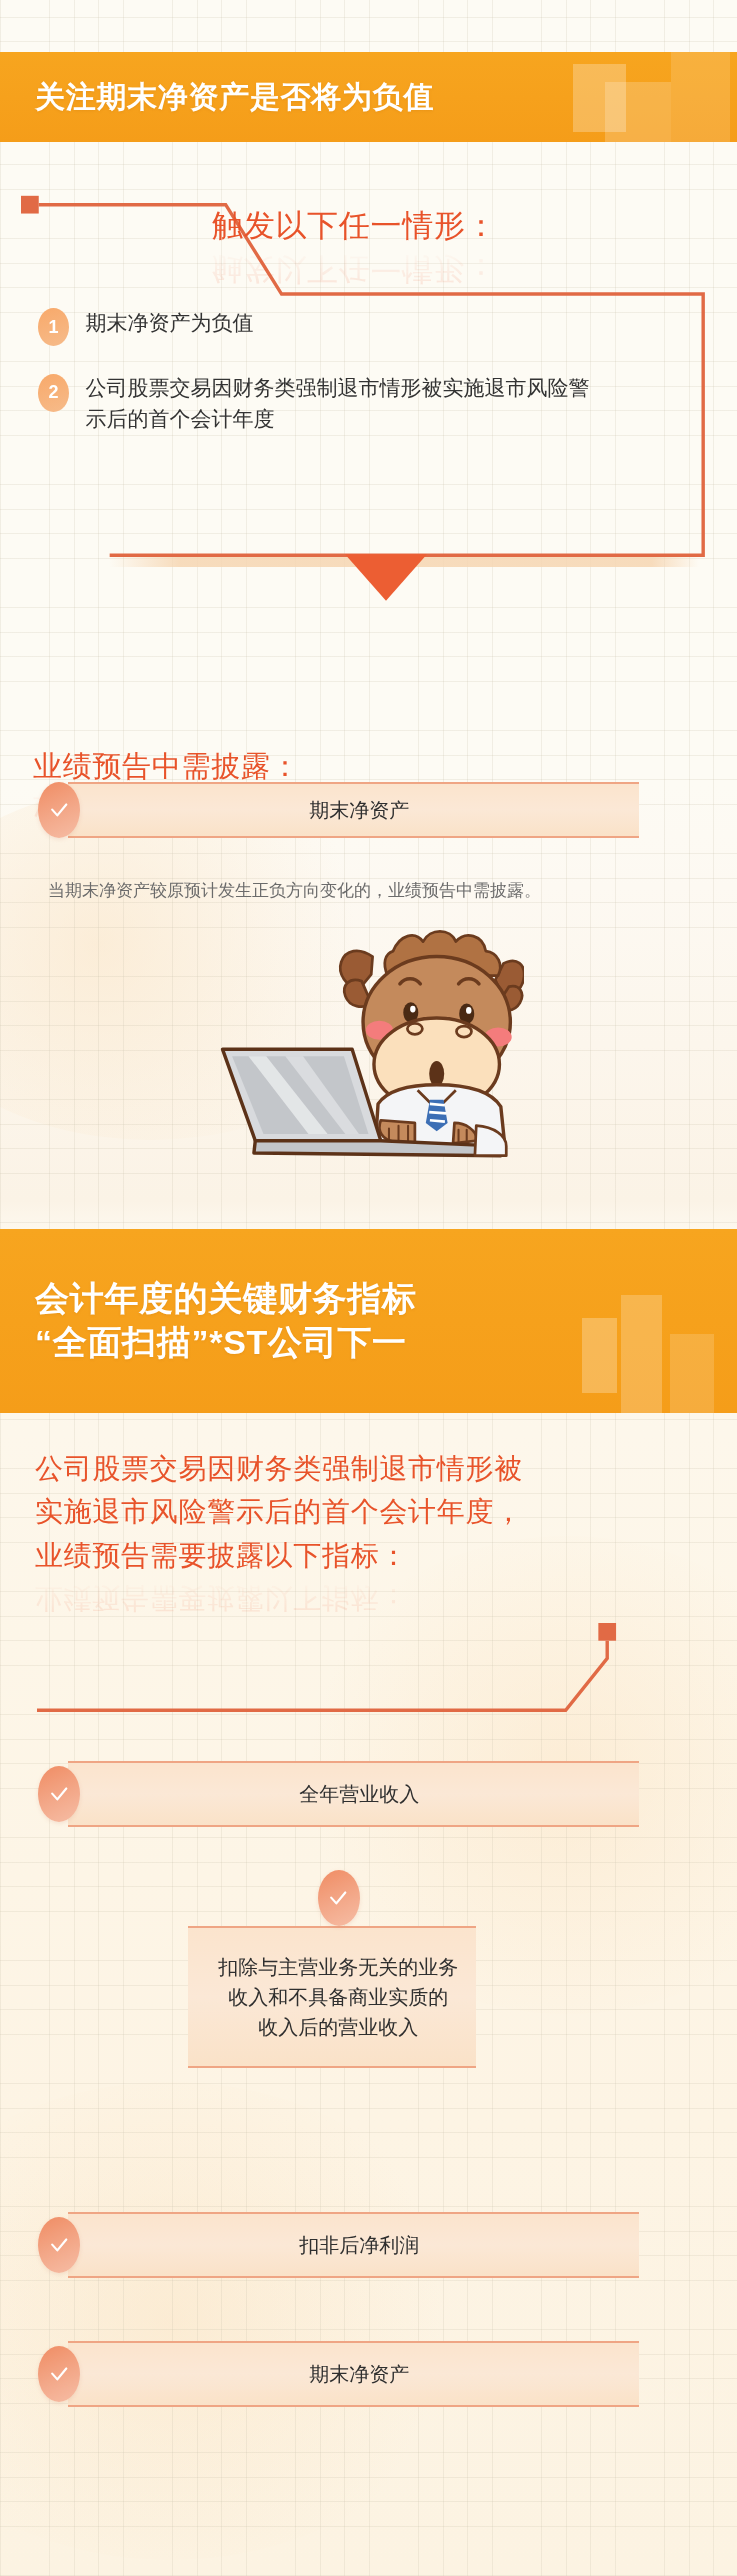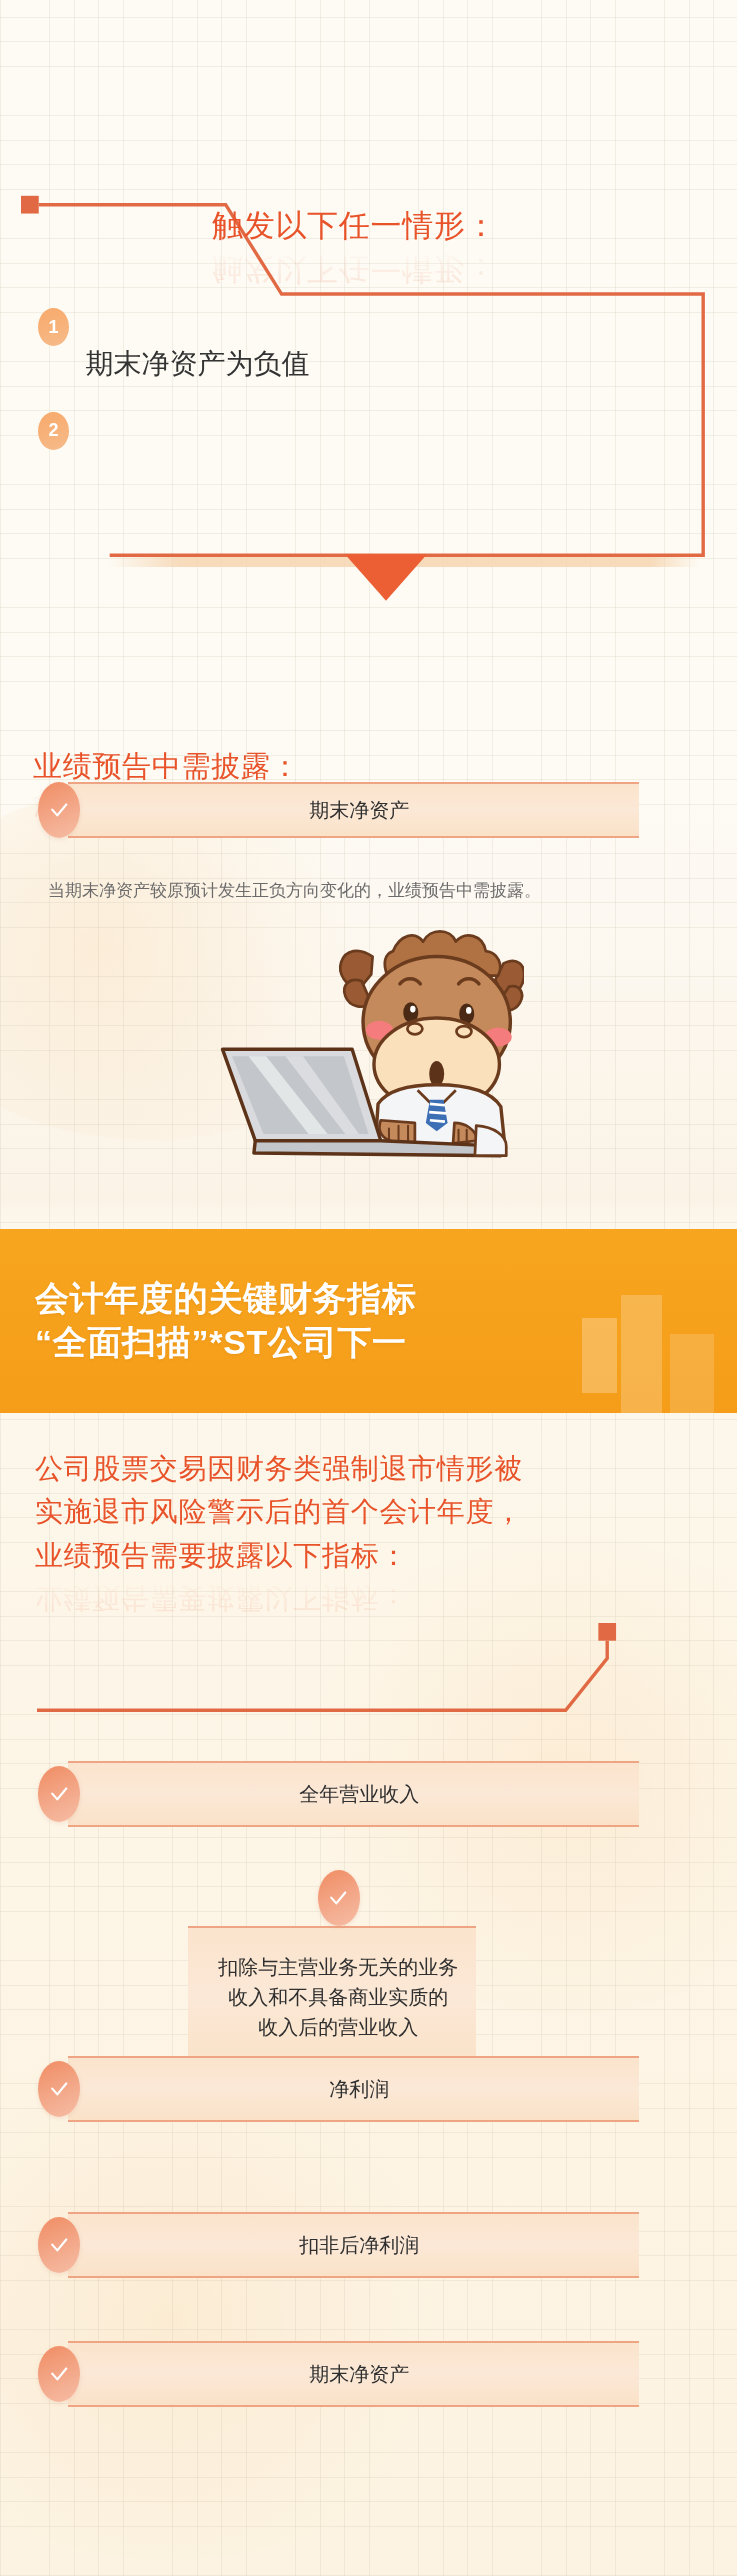--- a/index.html
+++ b/index.html
@@ -115,25 +115,24 @@
     border-radius: 50%;
     background: linear-gradient(160deg, #f8a96a 0%, #f6bb8a 100%);
     color: #ffffff;
     font-size: 18px;
     font-weight: bold;
     display: flex; align-items: center; justify-content: center;
     margin-right: 16.4px;
     margin-top: 1.4px;
   }
   .num-text {
-    font-size: 28px;
+    font-size: 21px;
     color: #333333;
     line-height: 1.48;
     max-width: 505px;
-    margin-top: 36px;
   }
 
   
   .check-item {
     position: absolute;
     display: flex;
     align-items: center;
   }
   .check-circle {
     flex: 0 0 auto;
@@ -185,20 +184,26 @@
 <div class="page">
 
   <div class="warm-blob" style="left:-109px; top:785px; width:519px; height:355px;
               background: radial-gradient(circle at 40% 45%, rgba(250,228,196,0.55), rgba(250,228,196,0) 70%);"></div>
   <div class="warm-blob" style="left:287px; top:1536px; width:560px; height:478px;
               background: radial-gradient(circle at 50% 50%, rgba(251,226,192,0.45), rgba(251,226,192,0) 70%);"></div>
   <div class="warm-blob" style="left:-137px; top:2082px; width:614px; height:478px;
               background: radial-gradient(circle at 50% 50%, rgba(250,224,188,0.40), rgba(250,224,188,0) 70%);"></div>
   <div class="grid-overlay"></div>
 
+  <div class="band band-1">
+    <div class="band-deco bd-a"></div>
+    <div class="band-deco bd-b"></div>
+    <div class="band-deco bd-c"></div>
+    <div class="band-title">关注期末净资产是否将为负值</div>
+  </div>
 
   <svg class="frame-svg" width="689" height="410" viewBox="0 0 1010 600" style="left:20.5px; top:190px;">
     <rect x="0" y="8" width="26" height="26" fill="#E16A45"></rect>
     <path d="M26 21 L300 21 L382 152 L1000 152 L1000 535 L130 535" fill="none" stroke="#E16A45" stroke-width="5" stroke-linejoin="miter"></path>
   </svg>
 
   <div style="position:absolute; left:109px; top:557px; width:590px; height:9.6px;
               background:linear-gradient(90deg, rgba(246,214,178,0.0), rgba(246,214,178,0.85) 12%, rgba(246,214,178,0.85) 92%, rgba(246,214,178,0));"></div>
 
   <svg class="frame-svg" width="82" height="55" viewBox="0 0 120 80" style="left:345px; top:554px;">
@@ -212,20 +217,21 @@
 
   <div class="num-list">
 
     <div class="num-item">
       <div class="num-badge">1</div>
       <div class="num-text">期末净资产为负值</div>
     </div>
 
     <div class="num-item" style="margin-top:23px;">
       <div class="num-badge">2</div>
+      <div class="num-text">公司股票交易因财务类强制退市情形被实施退市风险警示后的首个会计年度</div>
     </div>
 
   </div>
 
   <div class="red-heading" id="disclose-heading">
     <span>业绩预告中需披露：</span>
     <span class="reflect">业绩预告中需披露：</span>
   </div>
 
   <div class="check-item" style="left:38px; top:782px; width:601px;">
@@ -338,30 +344,20 @@
     </div>
     <div class="check-box" style="height:142px;">
       <div class="check-label">
         <div>扣除与主营业务无关的业务</div>
         <div>收入和不具备商业实质的</div>
         <div>收入后的营业收入</div>
       </div>
     </div>
   </div>
 
-  <div class="check-item" style="left:38px; top:2056px; width:601px;">
-    <div class="check-circle">
-      <svg class="check-glyph" viewBox="0 0 32 32">
-        <polyline points="5,15 13,24 27,7" fill="none" stroke="#ffffff" stroke-width="3.4" stroke-linecap="round" stroke-linejoin="round"></polyline>
-      </svg>
-    </div>
-    <div class="check-box" style="height:66px;">
-      <div class="check-label">净利润</div>
-    </div>
-  </div>
 
   <div class="check-item" style="left:38px; top:2212px; width:601px;">
     <div class="check-circle">
       <svg class="check-glyph" viewBox="0 0 32 32">
         <polyline points="5,15 13,24 27,7" fill="none" stroke="#ffffff" stroke-width="3.4" stroke-linecap="round" stroke-linejoin="round"></polyline>
       </svg>
     </div>
     <div class="check-box" style="height:66px;">
       <div class="check-label">扣非后净利润</div>
     </div>

